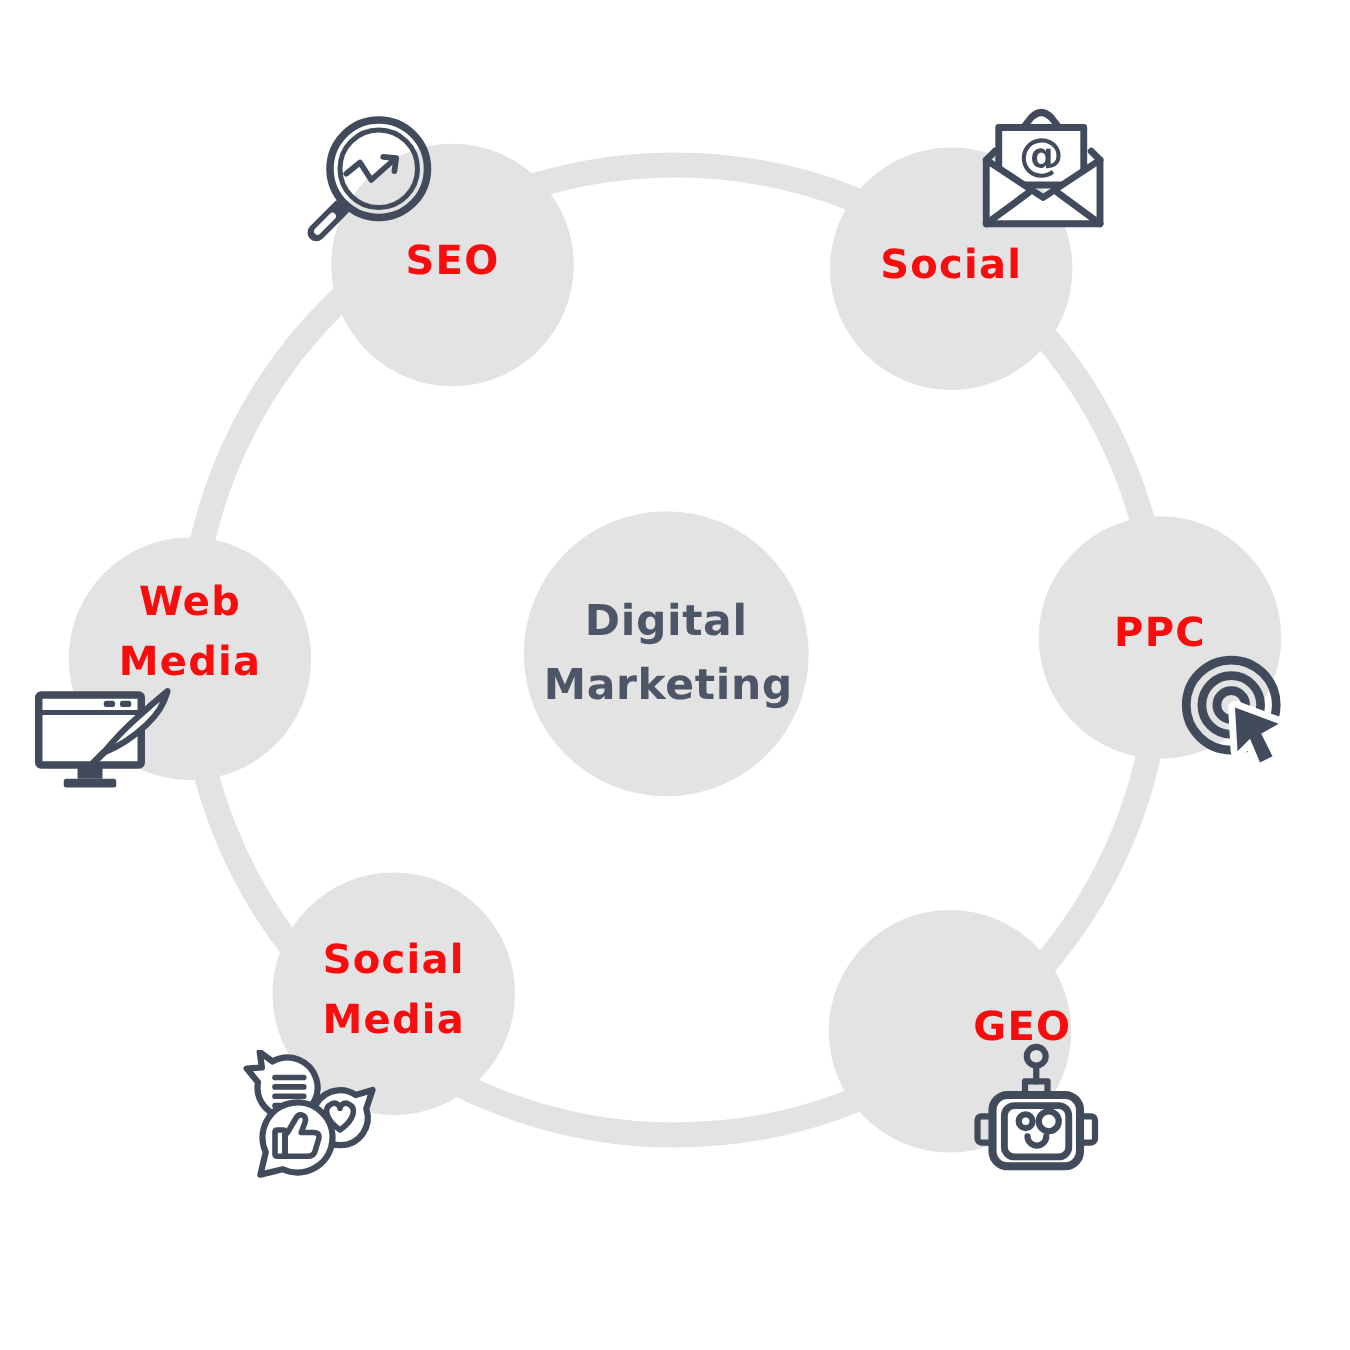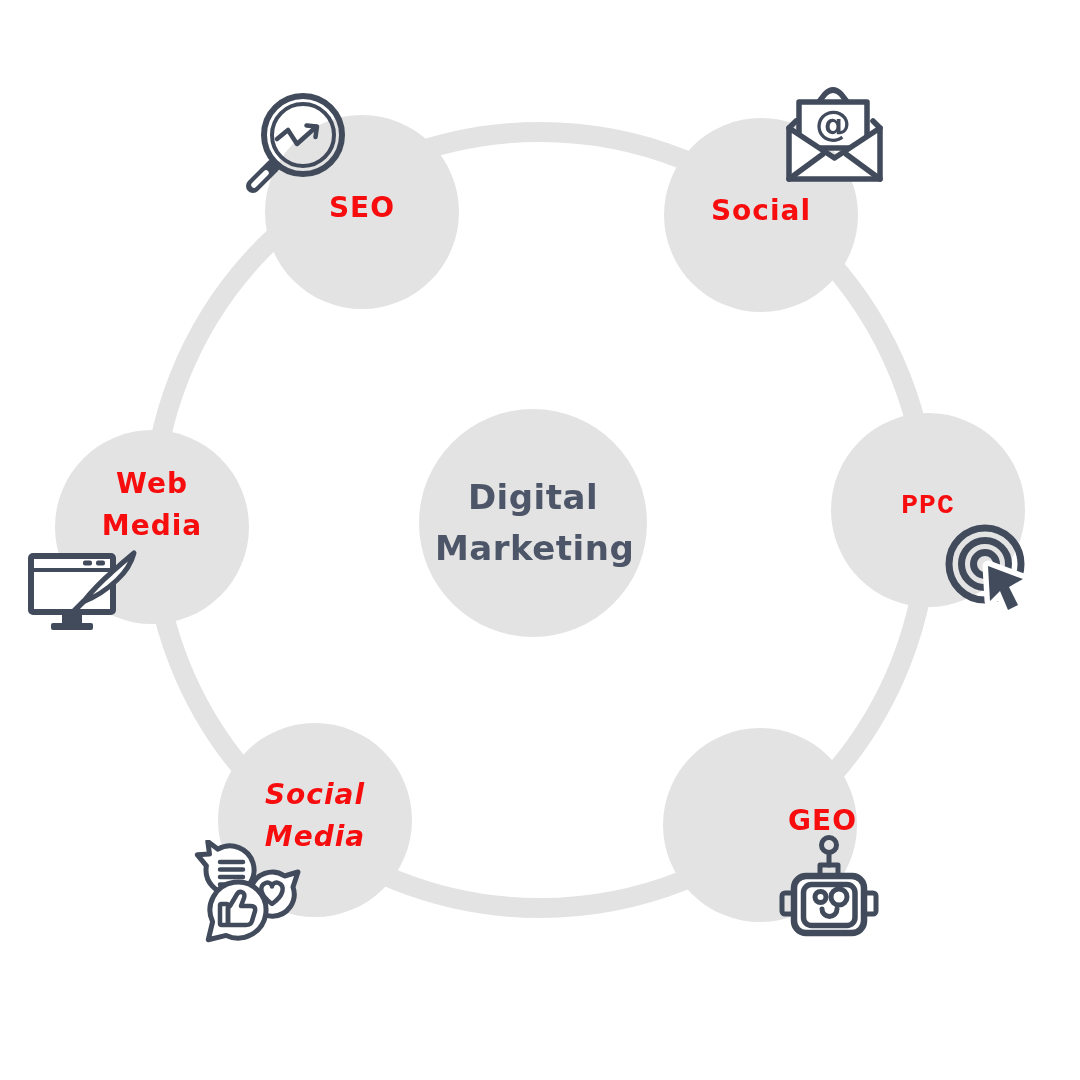--- a/index.html
+++ b/index.html
@@ -8,33 +8,33 @@
     font-family:"DejaVu Sans","Liberation Sans",sans-serif;
   }
   .ring{position:absolute;left:0;top:0;}
   .circle{
     position:absolute;border-radius:50%;background:#e3e3e3;
     display:flex;align-items:center;justify-content:center;text-align:center;
   }
   .node{width:194px;height:194px;}
   .center-circle{left:419px;top:409px;width:228px;height:228px;}
   .node-label{
-    font-weight:700;font-size:28px;letter-spacing:1px;color:#f70d0d;
+    font-weight:700;font-size:32px;letter-spacing:1px;color:#f70d0d;
     line-height:1.5;max-width:160px;transform:translateY(-4px);
   }
   .shift-up{transform:translateY(-22px);}
   .center-label{
     font-weight:700;font-size:34px;letter-spacing:.5px;color:#4d5668;
     line-height:1.5;max-width:196px;
   }
   .node-seo{left:265px;top:115px;}
   .node-email{left:664px;top:118px;}
-  .node-ppc{left:831px;top:413px;font-family:Liberation Mono, monospace;}
+  .node-ppc{left:831px;top:413px;}
   .node-geo{left:663px;top:728px;justify-content:flex-end;}
-  .node-social{left:218px;top:723px;font-style:italic;}
+  .node-social{left:218px;top:698px;}
   .node-web{left:55px;top:430px;}
   .icon{position:absolute;}
   .icon-seo{left:240px;top:88px;}
   .icon-email{left:785px;top:82px;}
   .icon-ppc{left:943px;top:520px;}
   .icon-geo{left:778px;top:832px;}
   .icon-social{left:190px;top:840px;}
   .icon-web{left:24px;top:548px;}
 </style>
 </head>

